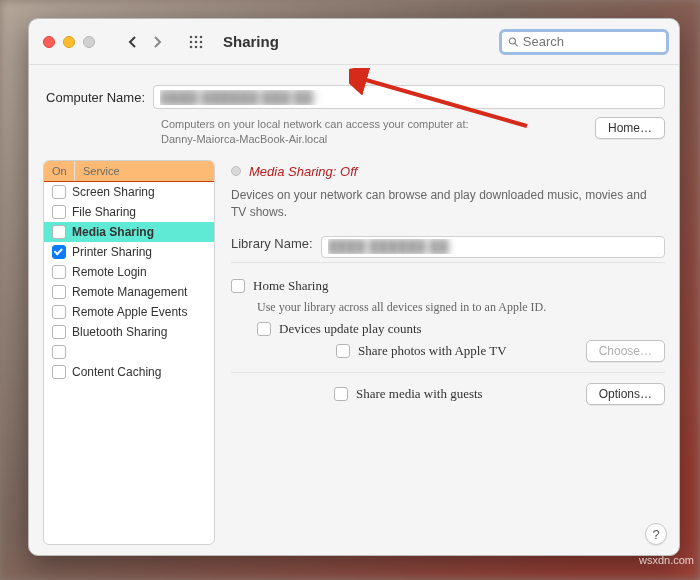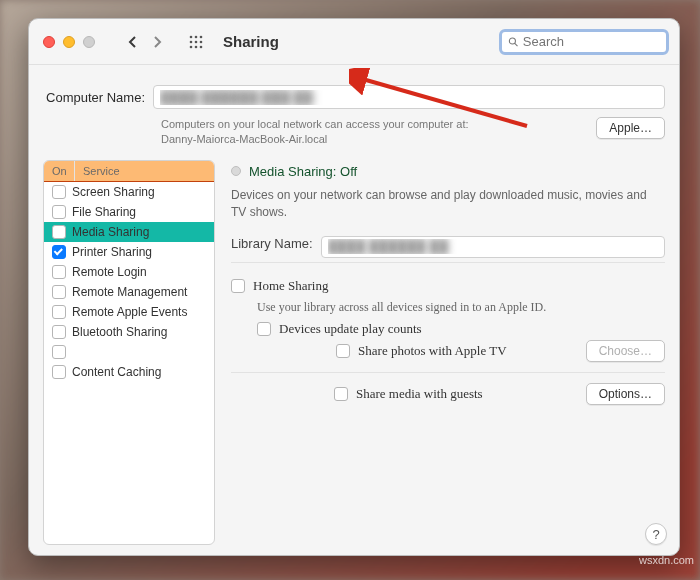--- a/index.html
+++ b/index.html
@@ -83,34 +83,34 @@
     border:1px solid #d3d3d3;
     border-radius:6px;
     overflow:hidden;
     font-size:12px;
   }
   .sbhdr { display:flex; background:#fdba74; border-bottom:1px solid #c2410c; }
   .sbhdr div { padding:4px 8px; color:#6a6a6a; font-size:11px; }
   .sbhdr .on { width:30px; }
   .sbhdr .srv { flex:1; border-left:1px solid #e3e3e3; }
   .sbitem { display:flex; align-items:center; padding:3px 6px 3px 8px; gap:6px; }
-  .sbitem.sel { background:#14b8a6; }
+  .sbitem.sel { background:#5eead4;font-weight:bold; }
   .chk {
     width:14px; height:14px;
     border:1px solid #b5b5b5; border-radius:3px;
     background:#fff;
     display:flex;align-items:center;justify-content:center;
   }
   .chk.on { background:#0a7aff; border-color:#0a7aff; }
   .chk.on::after { content:""; width:6px;height:3px;border:2px solid #fff;border-top:none;border-right:none; transform:rotate(-45deg) translate(0,-1px);}
   .sblabel { flex:1; color:#333; }
   .main { flex:1; padding:4px 0 0 2px; display:flex;flex-direction:column; }
   .msrow { display:flex; align-items:center; gap:8px; margin-bottom:4px; }
   .dot { width:10px;height:10px;border-radius:50%;background:#d9d9d9;border:1px solid #bfbfbf; }
-  .msstatus { font-size:13px; color:#14532d; }
+  .msstatus { font-size:13px; color:#b91c1c;font-style:italic; }
   .desc { font-size:12px; color:#666; margin:4px 0 14px 0; line-height:1.45; padding-right:4px;}
   .librow { display:flex; gap:8px; margin-bottom:2px; }
   .librow .lbl { color:#444; }
   .libinput { flex:1; height:22px; background:#fff; border:1px solid #d0d0d0;border-radius:4px; padding:0 6px; color:transparent; text-shadow:0 0 7px rgba(80,80,80,.55); }
   .hr { height:1px;background:#e2e2e2;margin:2px 0 10px 0; }
   .optgroup { margin:2px 0 0 0; }
   .optrow { display:flex; align-items:center; gap:8px; padding:3px 0; font-size:13px;font-family:Liberation Serif, serif; }
   .optrow.sub { margin-left:26px; }
   .opt-with-btn { display:flex; align-items:center; }
   .opt-with-btn .optrow { flex:1;justify-content:center; }
@@ -192,21 +192,21 @@
     <div class="namerow">
       <span class="lbl">Computer Name:</span>
       <input class="nameinput" value="████ ██████ ███ ██" style="">
     </div>
     <div class="subrow">
       <div class="pad"></div>
       <div class="txt">
         <span>Computers on your local network can access your computer at:</span><br>
         <span>Danny-Maiorca-MacBook-Air.local</span>
       </div>
-      <button class="btn">Apple…</button>
+      <button class="btn">Home…</button>
     </div>
 
     <div class="lower">
 
       <div class="sidebar">
         <div class="sbhdr">
           <div class="on">On</div>
           <div class="srv">Service</div>
         </div>
         <div id="sbitems">

